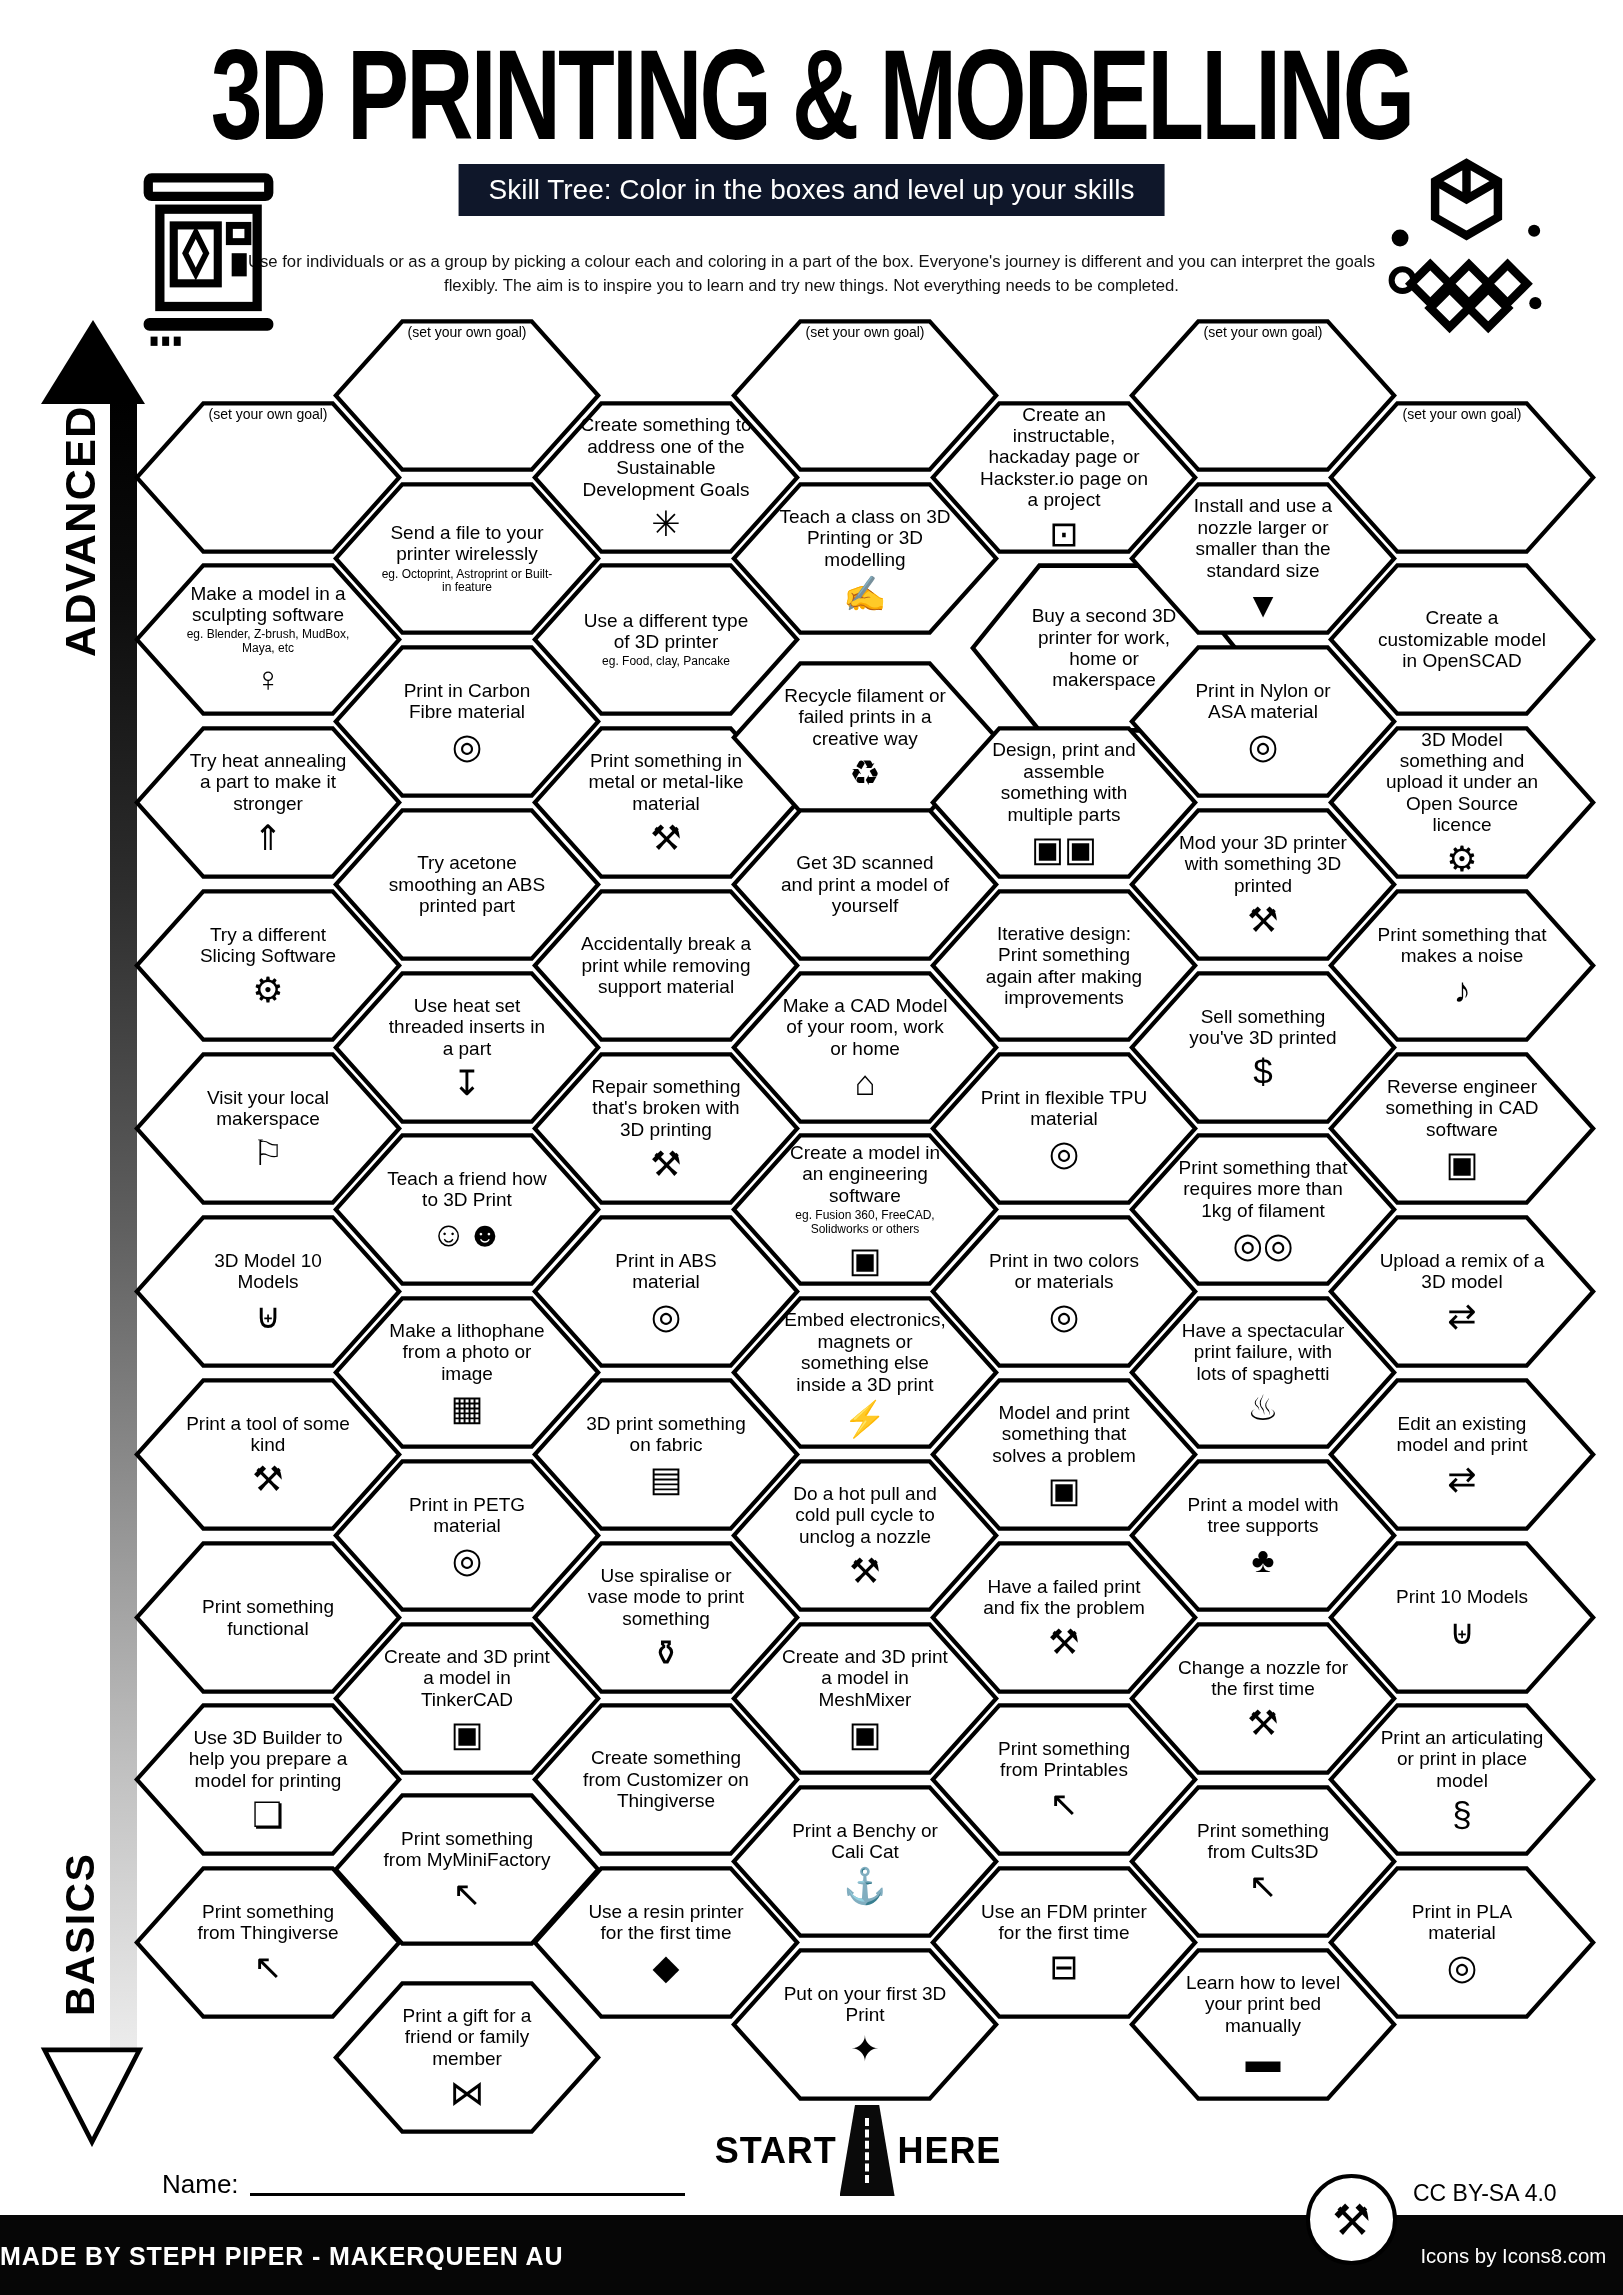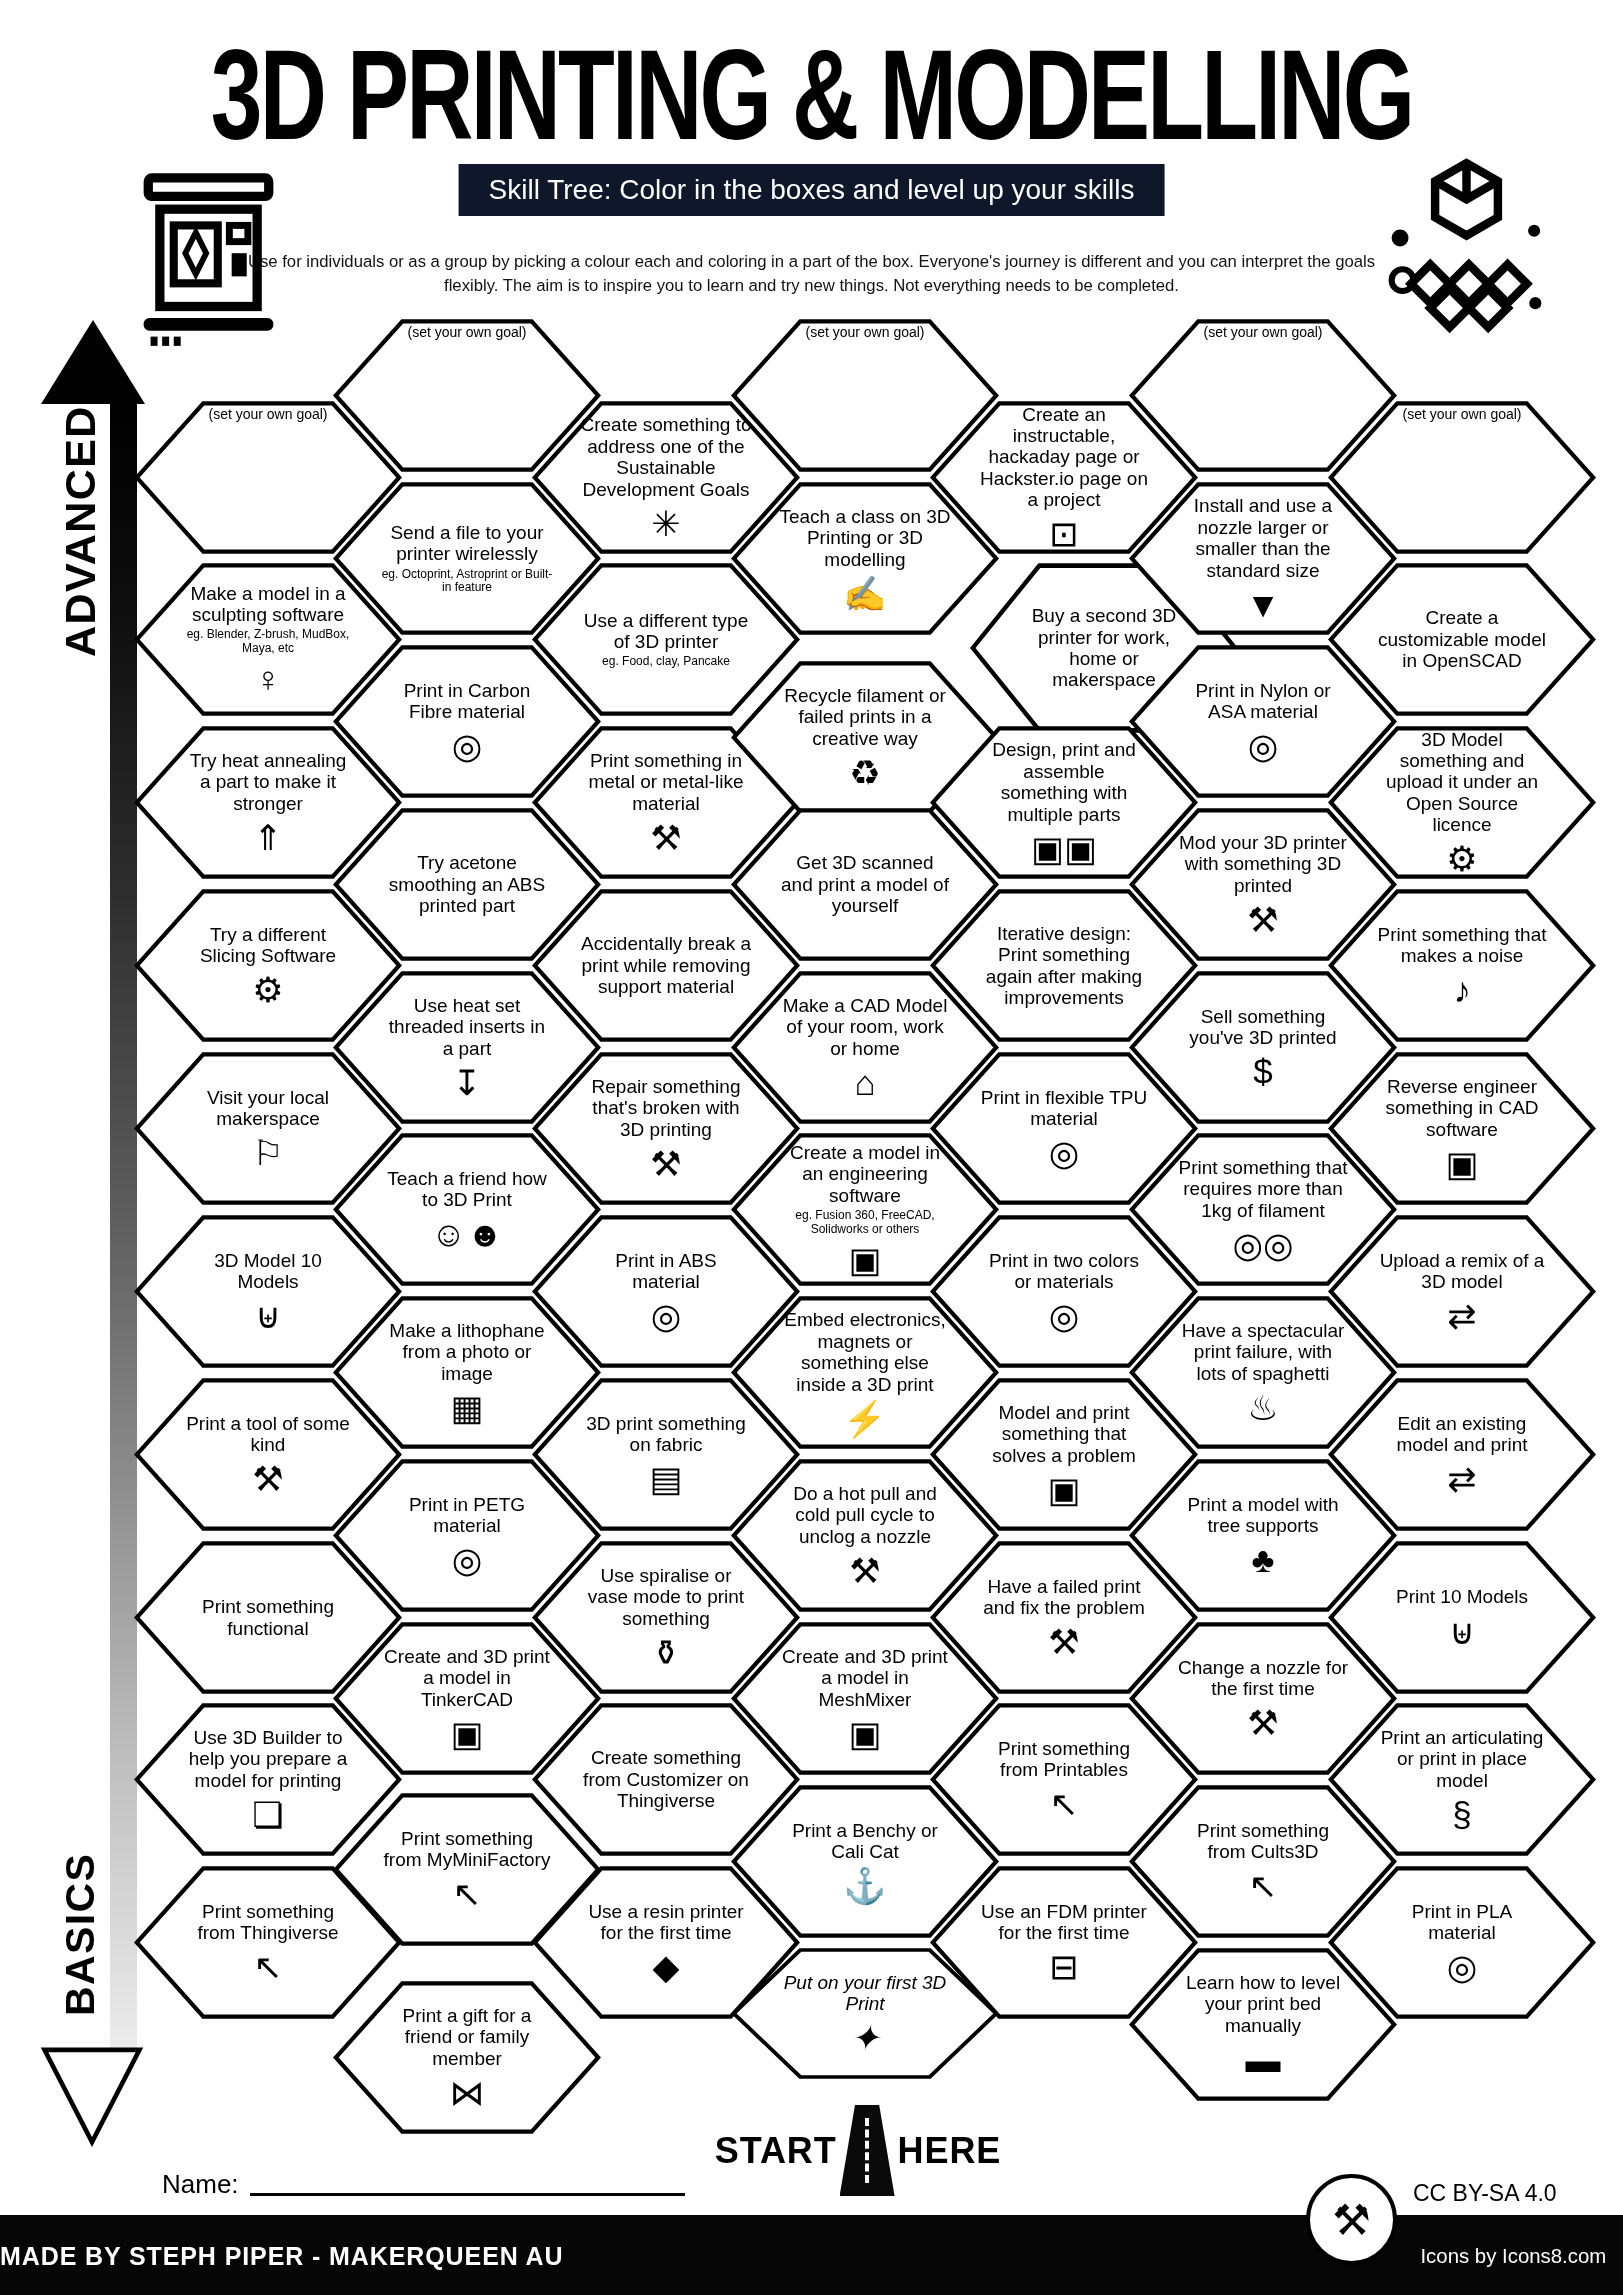--- a/index.html
+++ b/index.html
@@ -527,21 +527,21 @@
     <div class="hex" style="left: 731px; top: 1785px; width: 268px; height: 153px;">
     <svg class="hex-shape" viewBox="0 0 580 330" preserveAspectRatio="none">
       <polygon points="150,5 430,5 574,165 430,325 150,325 6,165"></polygon>
     </svg>
     <div class="hex-content">
       <div class="hex-label">Print a Benchy or Cali Cat</div>
 
       <div class="hex-icon">⚓</div>
     </div>
   </div>
-    <div class="hex" style="left: 731px; top: 1948px; width: 268px; height: 131px; font-style: italic;">
+    <div class="hex" style="left: 731px; top: 1948px; width: 268px; height: 153px;">
     <svg class="hex-shape" viewBox="0 0 580 330" preserveAspectRatio="none">
       <polygon points="150,5 430,5 574,165 430,325 150,325 6,165"></polygon>
     </svg>
     <div class="hex-content">
       <div class="hex-label">Put on your first 3D Print</div>
 
       <div class="hex-icon">✦</div>
     </div>
   </div>
     <div class="hex" style="left: 930px; top: 401px; width: 268px; height: 153px;">

